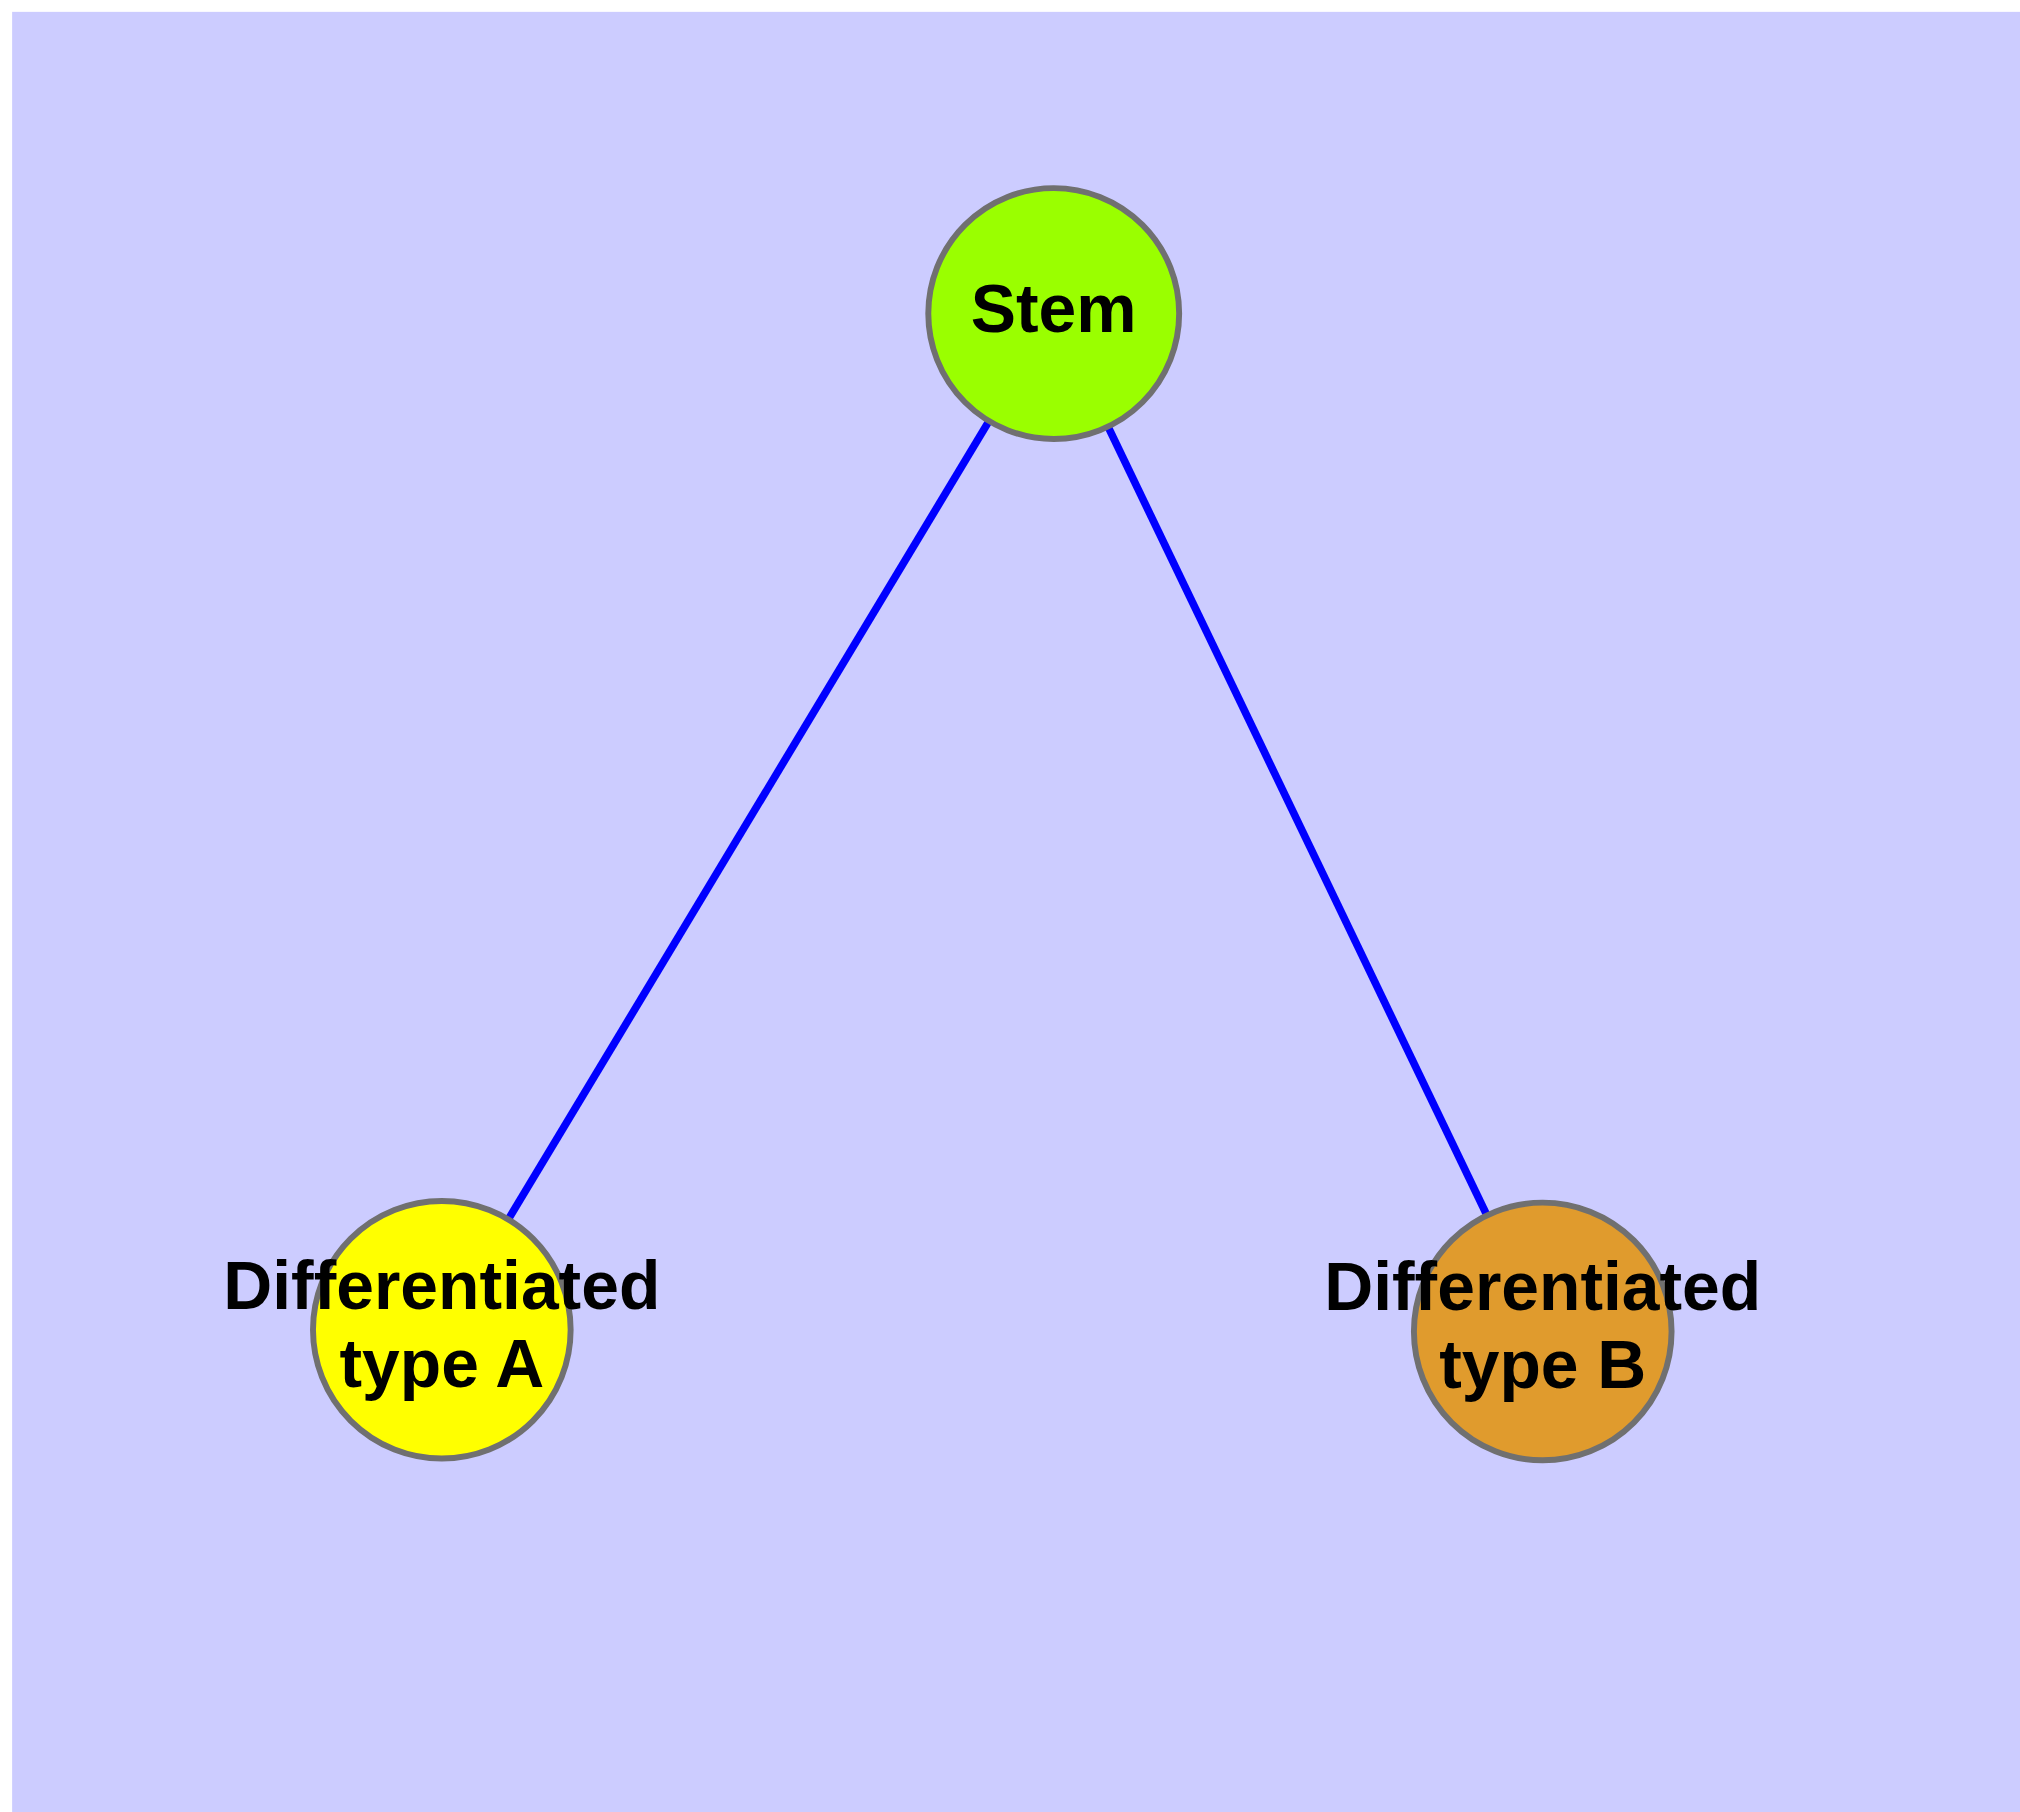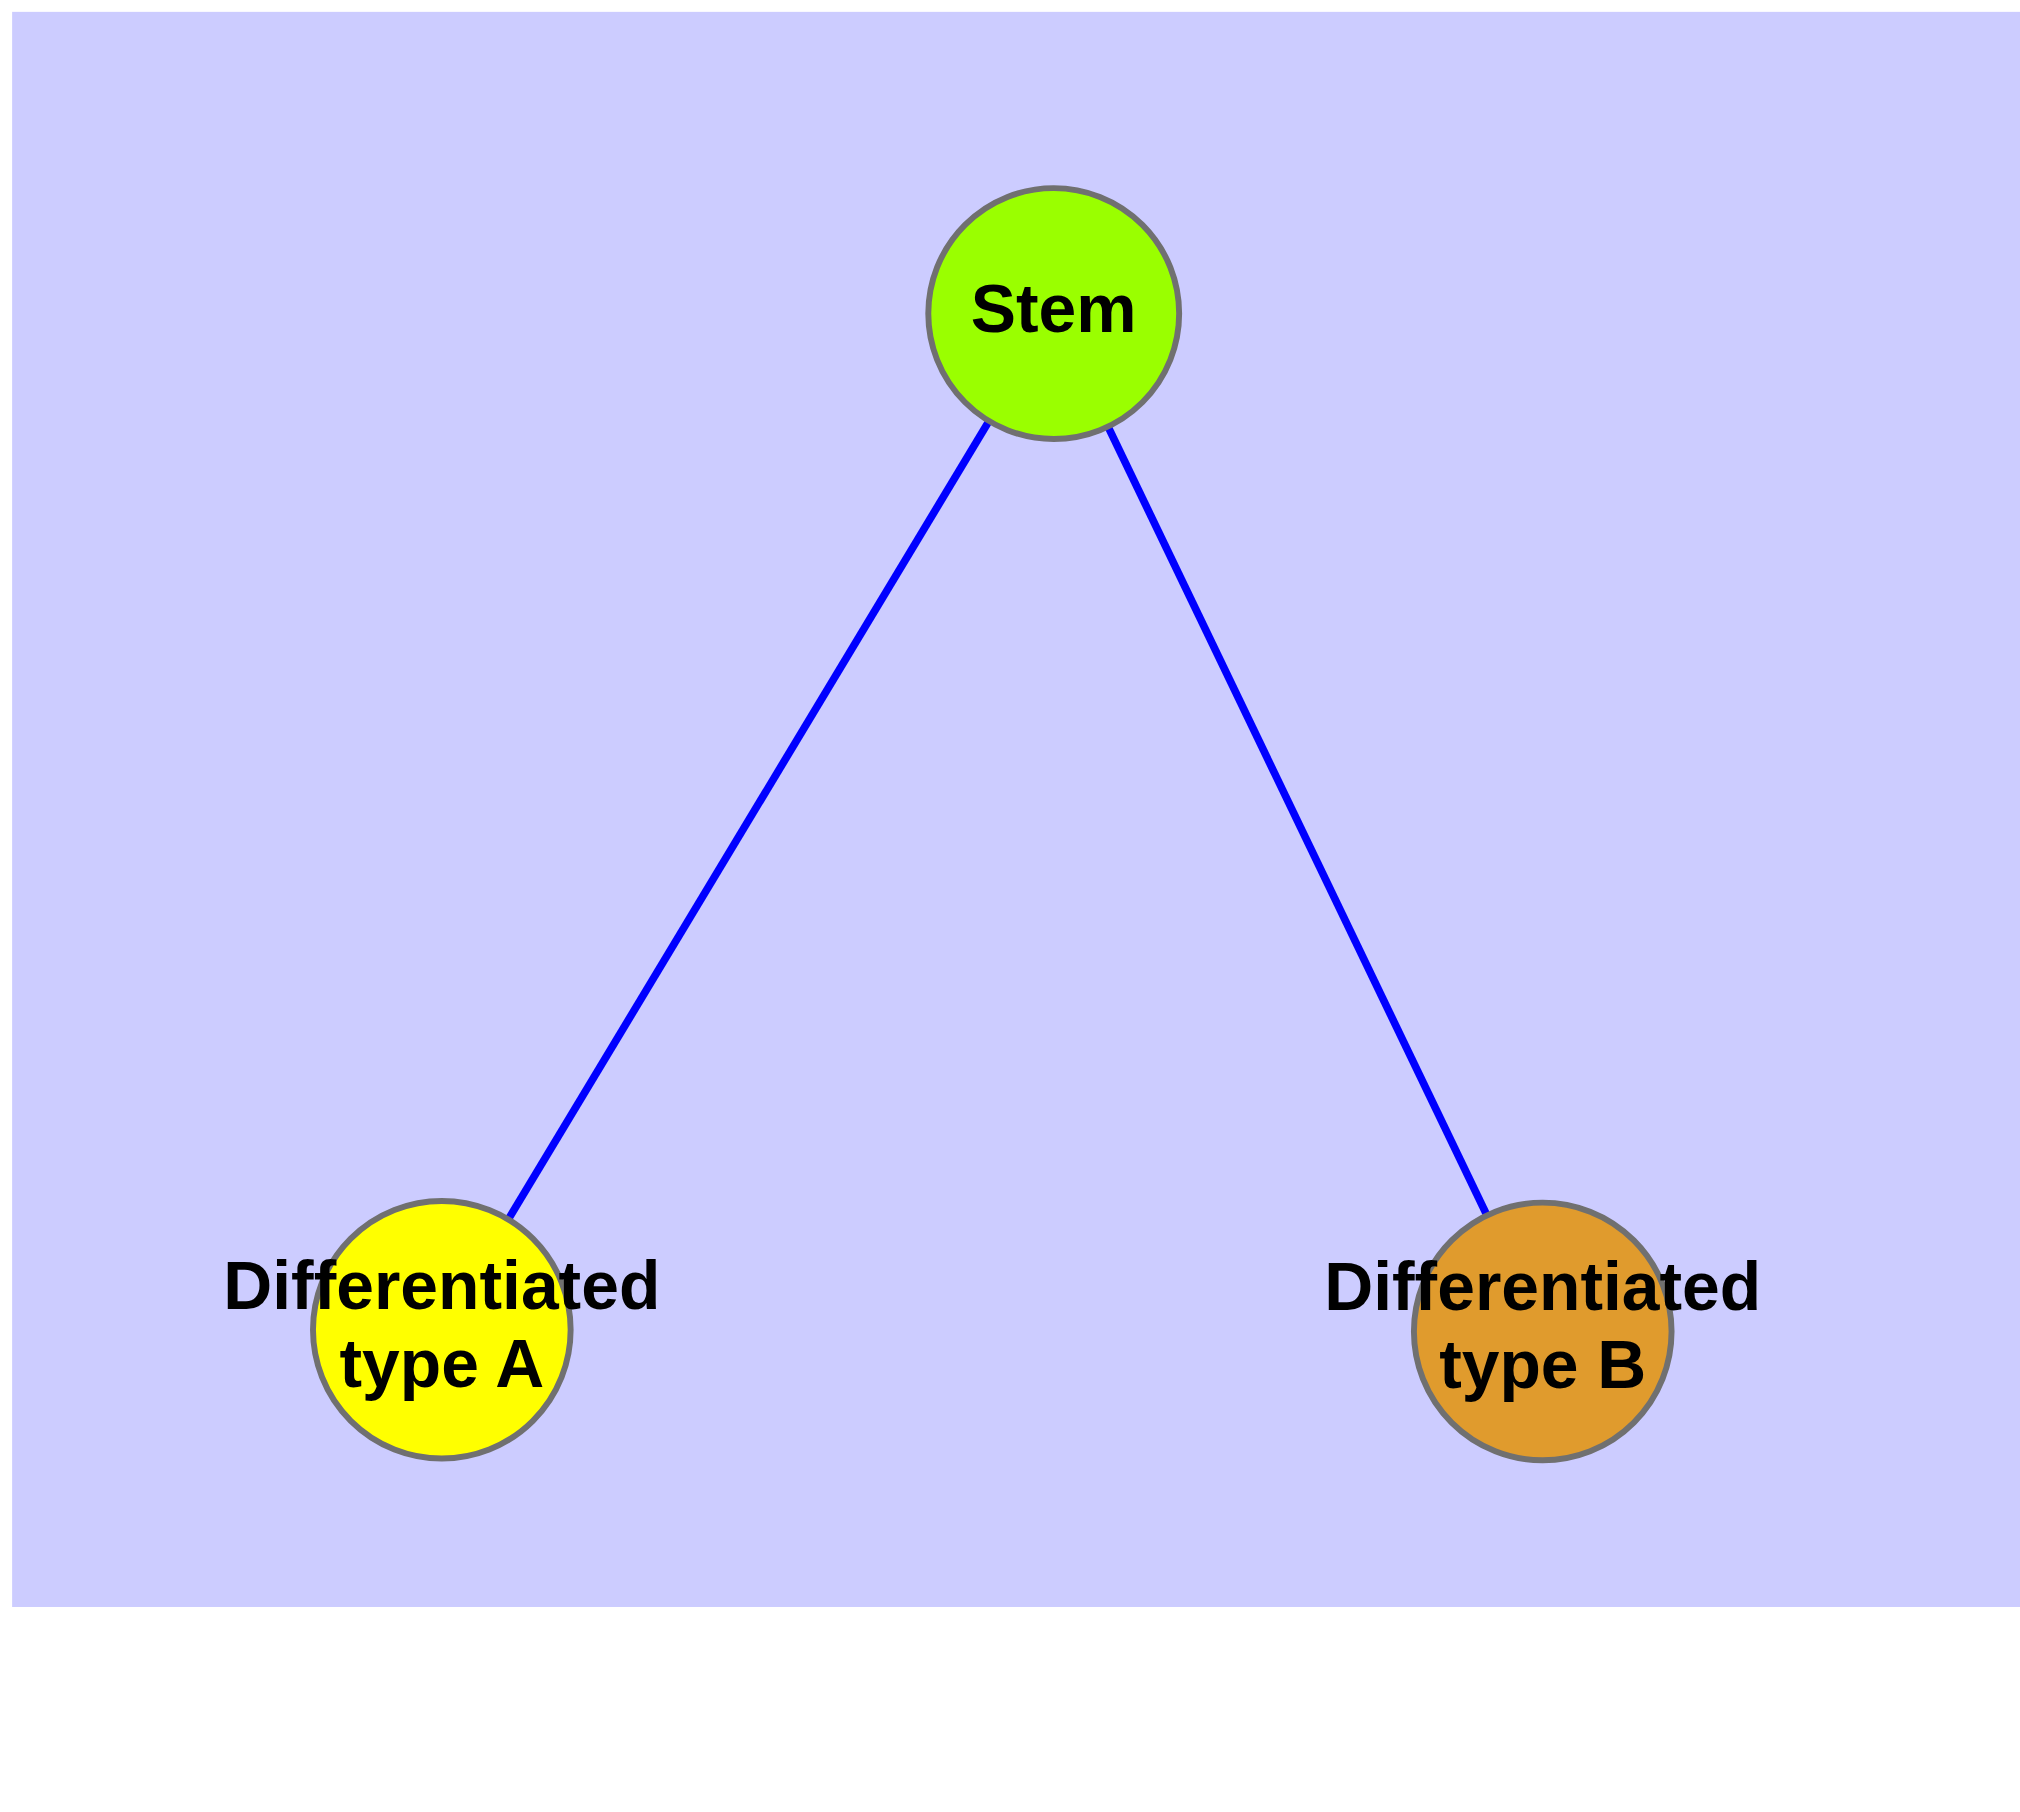--- a/index.html
+++ b/index.html
@@ -3,21 +3,21 @@
 <meta charset="utf-8">
 <style>
   html, body {
     margin: 0;
     padding: 0;
     background: #ffffff;
   }
   #canvas {
     position: relative;
     width: 2021px;
-    height: 1607px;
+    height: 1812px;
     background: #ffffff;
     overflow: hidden;
     font-family: "Liberation Sans", sans-serif;
   }
   #graph-svg {
     position: absolute;
     top: 0;
     left: 0;
     width: 2021px;
     height: 1812px;

